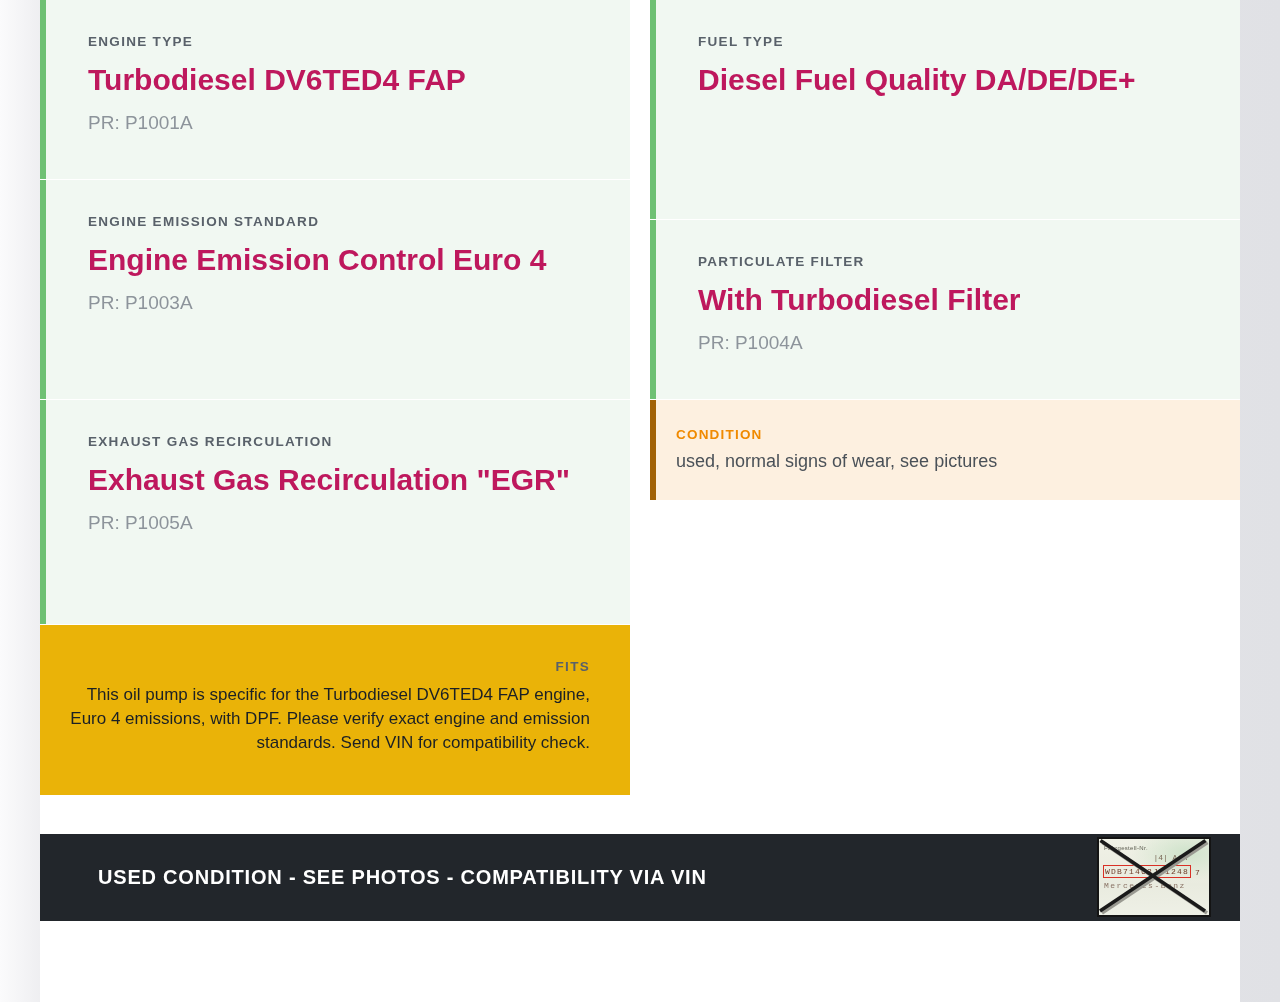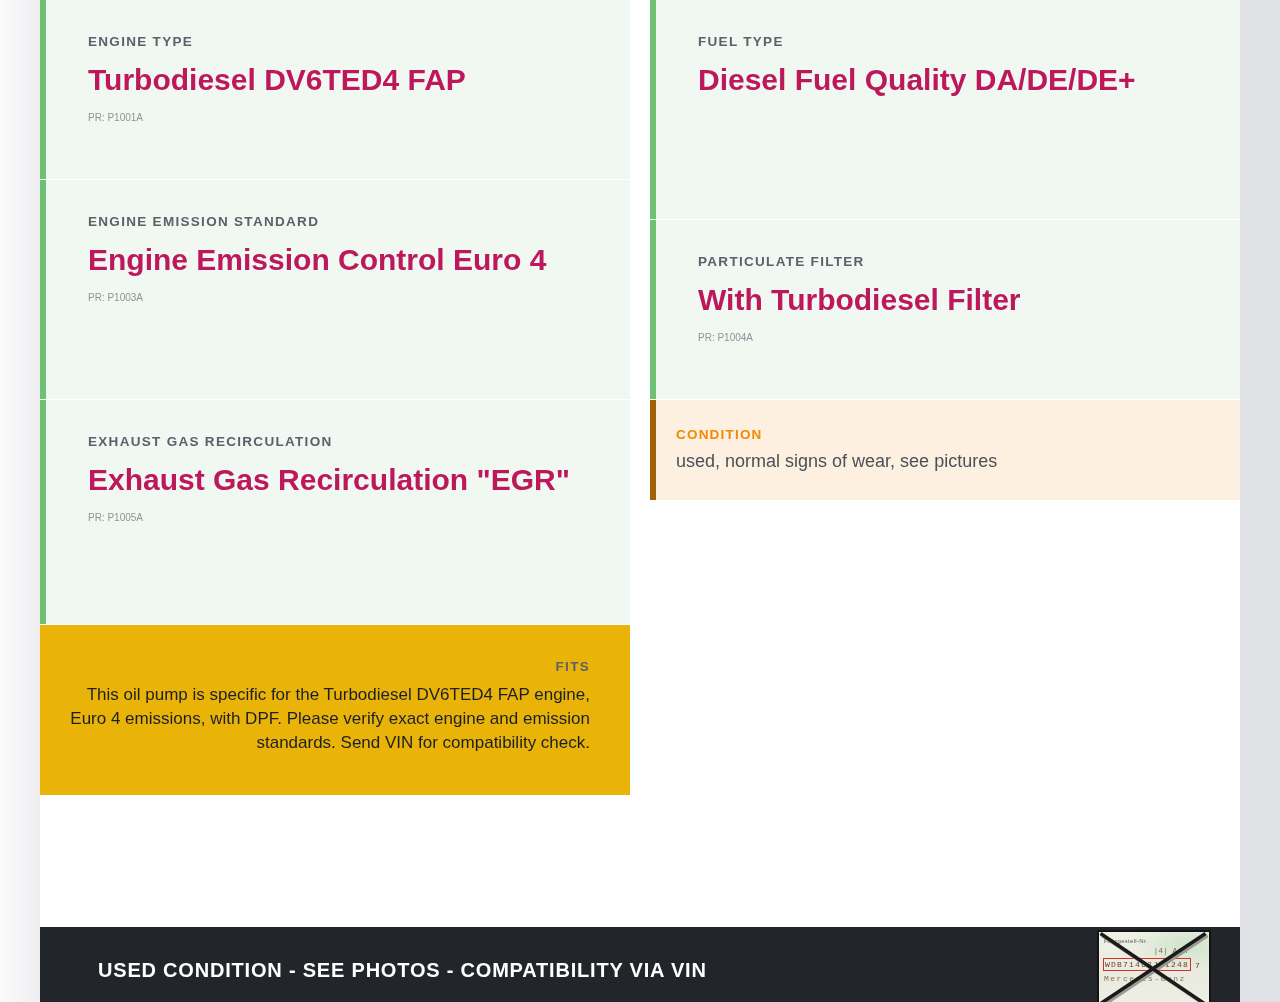--- a/index.html
+++ b/index.html
@@ -20,40 +20,40 @@
     background: linear-gradient(135deg, #f79a0e 0%, #ee8b06 40%, #da7b02 78%, #cf7100 100%);
     display:flex; align-items:center;
   }
   .hero h1 {
     margin-left:52px;
     font-size:42px; font-weight:700; letter-spacing:0.5px;
     color:#ffffff;
     text-shadow: 0 1px 2px rgba(120,70,0,0.25);
   }
   
-  .content { display:flex; height:927px;gap:20px; }
+  .content { display:flex; height:834px;gap:20px; }
   .col { width:600px; display:flex; flex-direction:column; }
   .card {
     background:#f1f8f2;
     border-left:6px solid #6ec073;
     padding:34px 30px 0 42px;
     margin-bottom:1px;
   }
   .card.h180 { height:179px; }
   .card.h220 { height:219px; }
   .card.h225 { height:224px; }
   .spec-label {
     font-size:13.5px; font-weight:700; color:#59616a; letter-spacing:1.3px;
   }
   .spec-value {
     margin-top:9px;
     font-size:30px; line-height:43px; font-weight:700; color:#be185d;
     max-width:500px;
   }
-  .spec-pr { margin-top:11px; font-size:10px; color:#8d949b; }
+  .spec-pr { margin-top:11px; font-size:19px; color:#8d949b; }
   
   .condition {
     background:#fdf0e0;
     border-left:6px solid #a16207;
     height:100px;
     padding:27px 20px 0 20px;
   }
   .condition .spec-label { color:#f08a00; letter-spacing:1.2px; }
   .condition-text { margin-top:9px; font-size:18px; color:#4a5158; }
   

